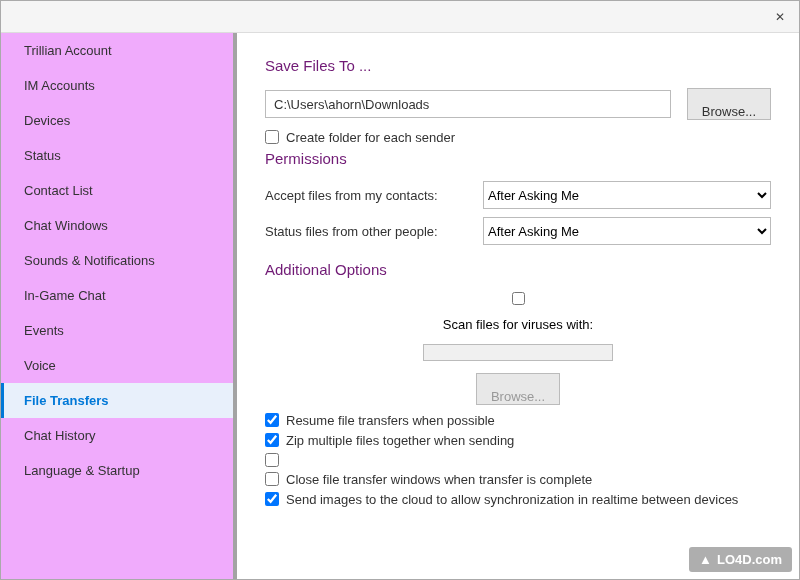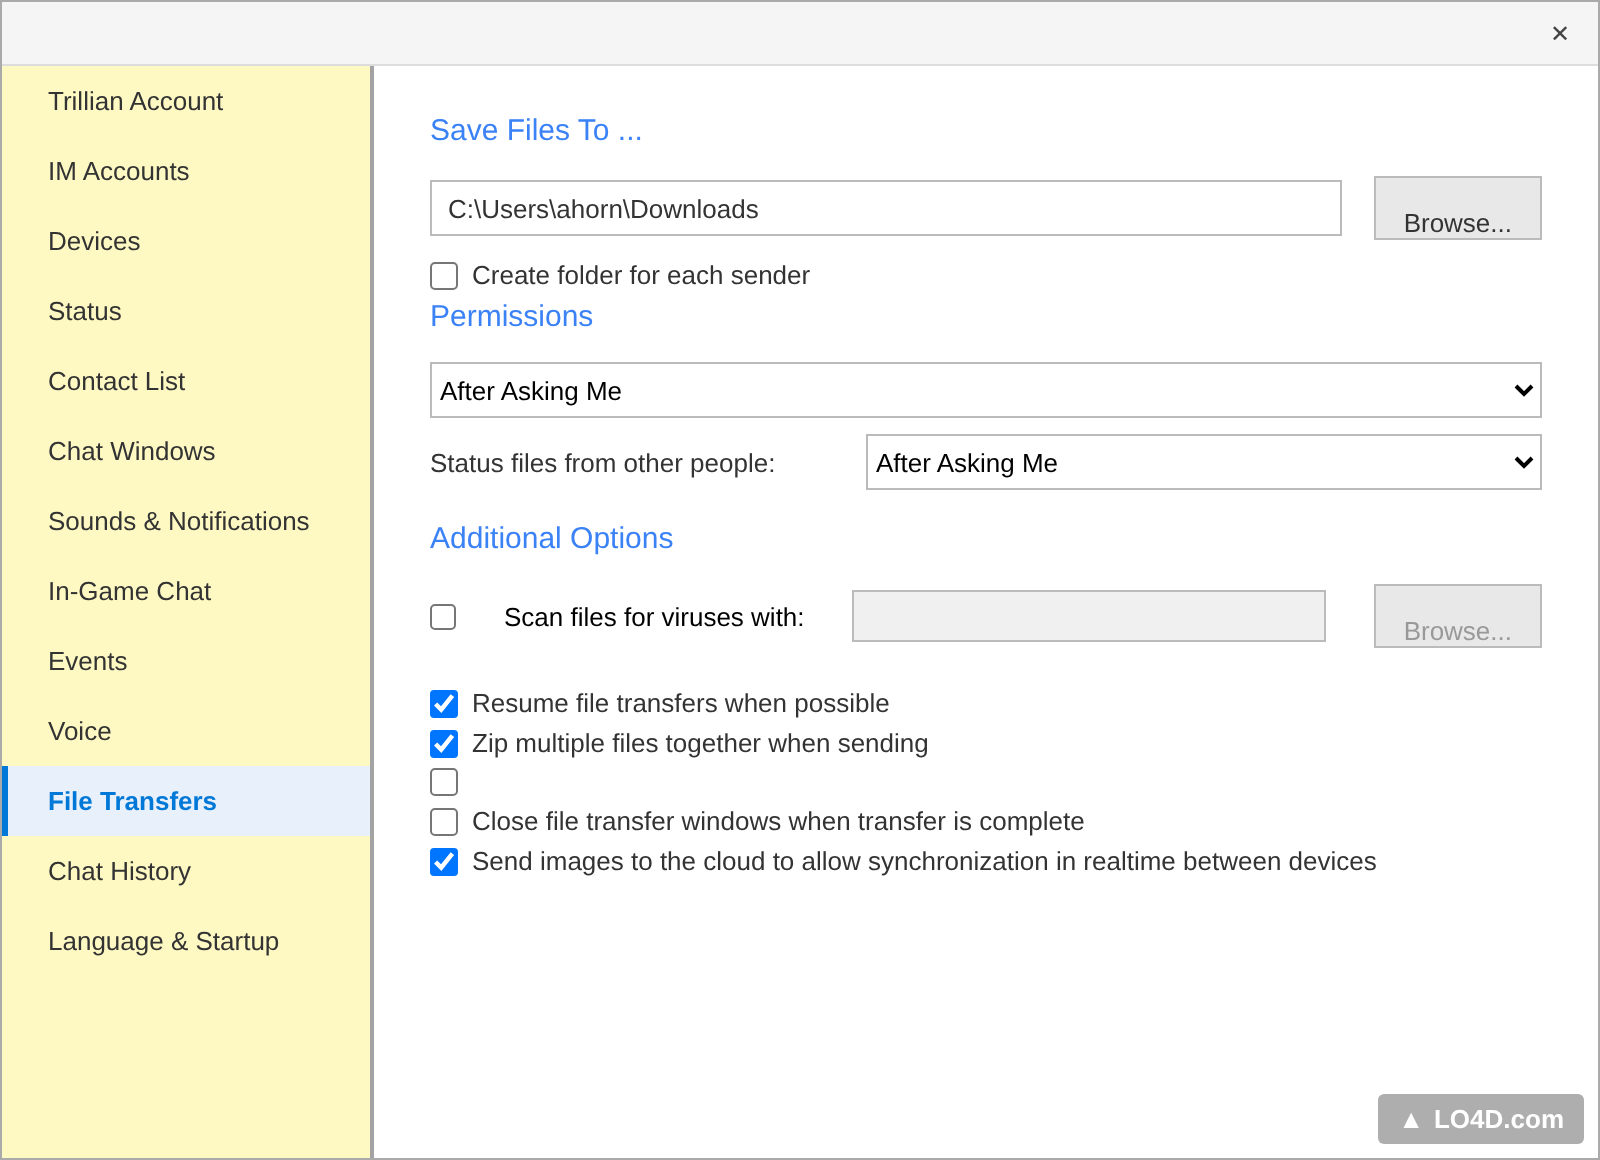--- a/index.html
+++ b/index.html
@@ -39,23 +39,23 @@
       color: #444;
       background: none;
       border: none;
     }
     .content {
       display: flex;
       flex: 1;
       overflow: hidden;
     }
     .sidebar {
-      width: 186px;
-      background: #fef9c3;
-      border-right: 2px solid #a3a3a3;
+      width: 236px;
+      background: #f0abfc;
+      border-right: 4px solid #a3a3a3;
       overflow-y: auto;
     }
     .sidebar-item {
       padding: 10px 20px;
       cursor: pointer;
       color: #333;
       font-size: 13px;
       border-left: 3px solid transparent;
     }
     .sidebar-item.active {
@@ -64,21 +64,21 @@
       color: #0078d7;
       font-weight: 600;
     }
     .main {
       flex: 1;
       padding: 24px 28px;
       overflow-y: auto;
       background: #fff;
     }
     .section-title {
-      color: #3b82f6;
+      color: #701a75;
       font-size: 15px;
       font-weight: 400;
       margin-bottom: 14px;
     }
     .save-files-row {
       display: flex;
       align-items: center;
       gap: 16px;
       margin-bottom: 10px;
     }
@@ -100,21 +100,21 @@
       cursor: pointer;
       color: #333;
       white-space: nowrap;
     }
     .browse-btn:disabled {
       color: #999;
       cursor: default;
     }
     .checkbox-row {
       display: flex;
-      align-items: flex-end;
+      align-items: flex-start;
       gap: 7px;
       margin-bottom: 5px;
       font-size: 13px;
       color: #333;
     }
     .checkbox-row input[type="checkbox"] {
       width: 14px;
       height: 14px;
       cursor: pointer;
     }
@@ -141,22 +141,23 @@
       background: #fff;
       cursor: pointer;
       appearance: auto;
     }
     .additional-section {
       margin-top: 4px;
     }
     .scan-row {
       display: flex;
       align-items: center;
-      gap: 24px;
-      margin-bottom: 20px;
+      gap: 12px;
+      margin-bottom: 8px;
+      flex-direction: column;
     }
     .scan-input {
       flex: 1;
       height: 26px;
       border: 1px solid #bbb;
       padding: 0 6px;
       font-size: 13px;
       background: #f0f0f0;
     }
     .watermark {
@@ -205,20 +206,21 @@
         <button class="browse-btn">Browse...</button>
       </div>
       <div class="checkbox-row">
         <input type="checkbox" id="create-folder" style="">
         <label for="create-folder">Create folder for each sender</label>
       </div>
 
       <div class="permissions-section">
         <div class="section-title">Permissions</div>
         <div class="perm-row">
+          <span class="perm-label">Accept files from my contacts:</span>
           <select class="perm-select" id="accept-contacts-select"><option value="Always">Always</option><option value="After Asking Me" selected="">After Asking Me</option><option value="Never">Never</option></select>
         </div>
         <div class="perm-row">
           <span class="perm-label">Status files from other people:</span>
           <select class="perm-select" id="accept-other-select"><option value="Always">Always</option><option value="After Asking Me" selected="">After Asking Me</option><option value="Never">Never</option></select>
         </div>
       </div>
 
       <div class="additional-section">
         <div class="section-title">Additional Options</div>

